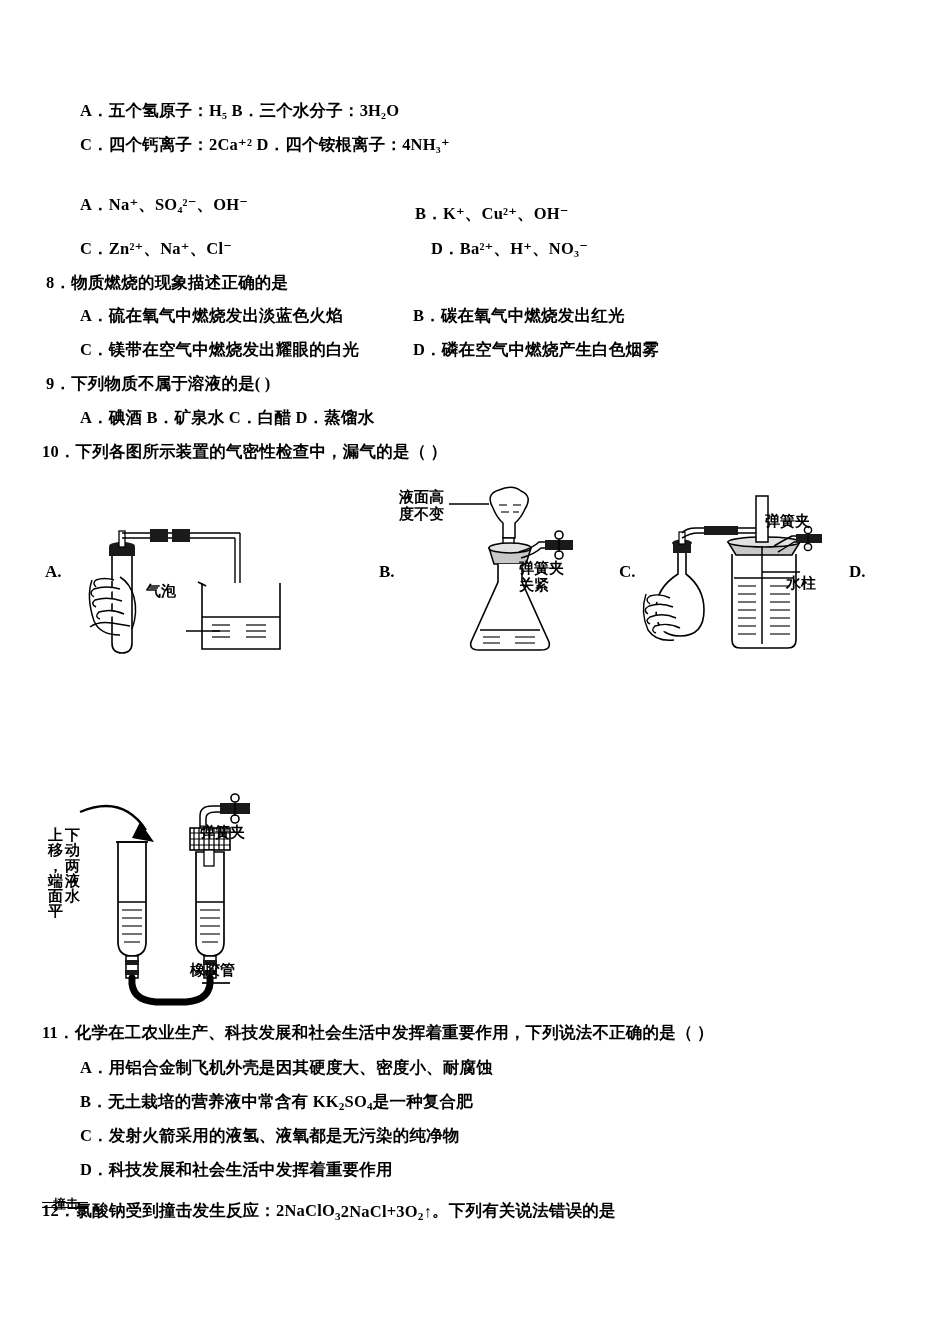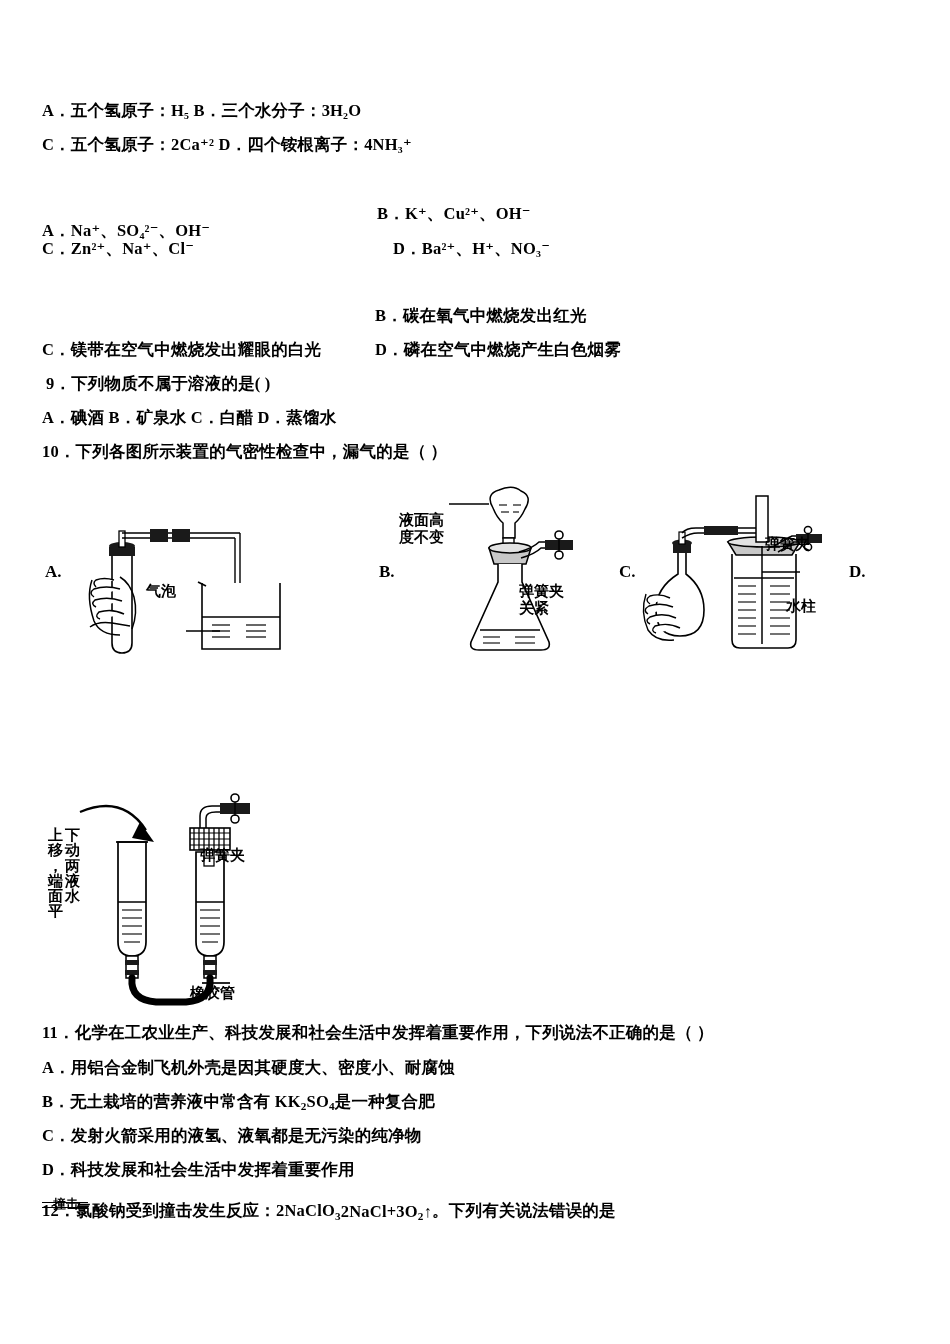--- a/index.html
+++ b/index.html
@@ -4,57 +4,59 @@
 <style>
   html,body{margin:0;padding:0;background:#fff;}
   body{
     width:950px;height:1344px;position:relative;overflow:hidden;
     font-family:"Liberation Serif","DejaVu Serif",serif;
     color:#000;
   }
   .page{position:absolute;left:0;top:0;width:950px;height:1344px;}
   .ln{position:absolute;white-space:nowrap;font-weight:bold;}
   .q{font-size:16.5px;letter-spacing:.2px;}
-  .opt{font-size:16.5px;letter-spacing:.2px;}
+  .opt{font-size:16.5px;letter-spacing:.2px;margin-left:38px;}
   sub{font-size:.68em;vertical-align:-.25em;}
   .sn{font-family:"Liberation Serif",serif;}
 
   
   .vlabel{position:absolute;font-weight:bold;font-size:15px;line-height:1.02;
           display:flex;flex-direction:row-reverse;}
   .vcol{display:flex;flex-direction:column;}
   .vcol span{display:block;}
 
   .hlabel{position:absolute;font-weight:bold;font-size:15px;line-height:1.12;
-          white-space:pre-line;text-align:center;margin-top:23px;}
+          white-space:pre-line;text-align:center;}
 
   .optlbl{position:absolute;font-weight:bold;font-size:17px;}
 
   svg{position:absolute;overflow:visible;}
 
   
   .eqwrap{position:absolute;display:inline-block;}
   .eqcond{position:absolute;left:50%;transform:translateX(-50%);
           bottom:9px;font-size:12.5px;font-weight:bold;white-space:nowrap;}
   .eqbar{display:block;width:46px;height:0;border-top:1.6px solid #000;
          border-bottom:1.6px solid #000;height:4px;margin-top:2px;}
 </style>
 </head>
 <body>
 
 <div class="page">
 
   <div class="ln opt" style="left:42px;top:100px;">A．五个氢原子：H₅   B．三个水分子：3H₂O</div>
-  <div class="ln opt" style="left:42px;top:134px;">C．五个氢原子：2Ca⁺²   D．四个铵根离子：4NH₃⁺</div>
-
-  <div class="ln opt" style="left:42px;top:220px;">A．Na⁺、SO₄²⁻、OH⁻</div>
+  <div class="ln opt" style="left:42px;top:134px;">C．四个钙离子：2Ca⁺²   D．四个铵根离子：4NH₃⁺</div>
+
+  <div class="ln opt" style="left:42px;top:194px;">A．Na⁺、SO₄²⁻、OH⁻</div>
   <div class="ln opt" style="left:377px;top:203px;">B．K⁺、Cu²⁺、OH⁻</div>
   <div class="ln opt" style="left:42px;top:238px;">C．Zn²⁺、Na⁺、Cl⁻</div>
   <div class="ln opt" style="left:393px;top:238px;">D．Ba²⁺、H⁺、NO₃⁻</div>
 
+  <div class="ln q" style="left:46px;top:272px;">8．物质燃烧的现象描述正确的是</div>
+  <div class="ln opt" style="left:42px;top:305px;">A．硫在氧气中燃烧发出淡蓝色火焰</div>
   <div class="ln opt" style="left:375px;top:305px;">B．碳在氧气中燃烧发出红光</div>
   <div class="ln opt" style="left:375px;top:339px;">D．磷在空气中燃烧产生白色烟雾</div>
   <div class="ln opt" style="left:42px;top:339px;">C．镁带在空气中燃烧发出耀眼的白光</div>
 
   <div class="ln q" style="left:46px;top:373px;">9．下列物质不属于溶液的是(      )</div>
   <div class="ln opt" style="left:42px;top:407px;">A．碘酒   B．矿泉水   C．白醋   D．蒸馏水</div>
 
   <div class="ln q" style="left:42px;top:441px;">10．下列各图所示装置的气密性检查中，漏气的是（    ）</div>
 
   <div class="optlbl" style="left:45px;top:562px;">A.</div>

